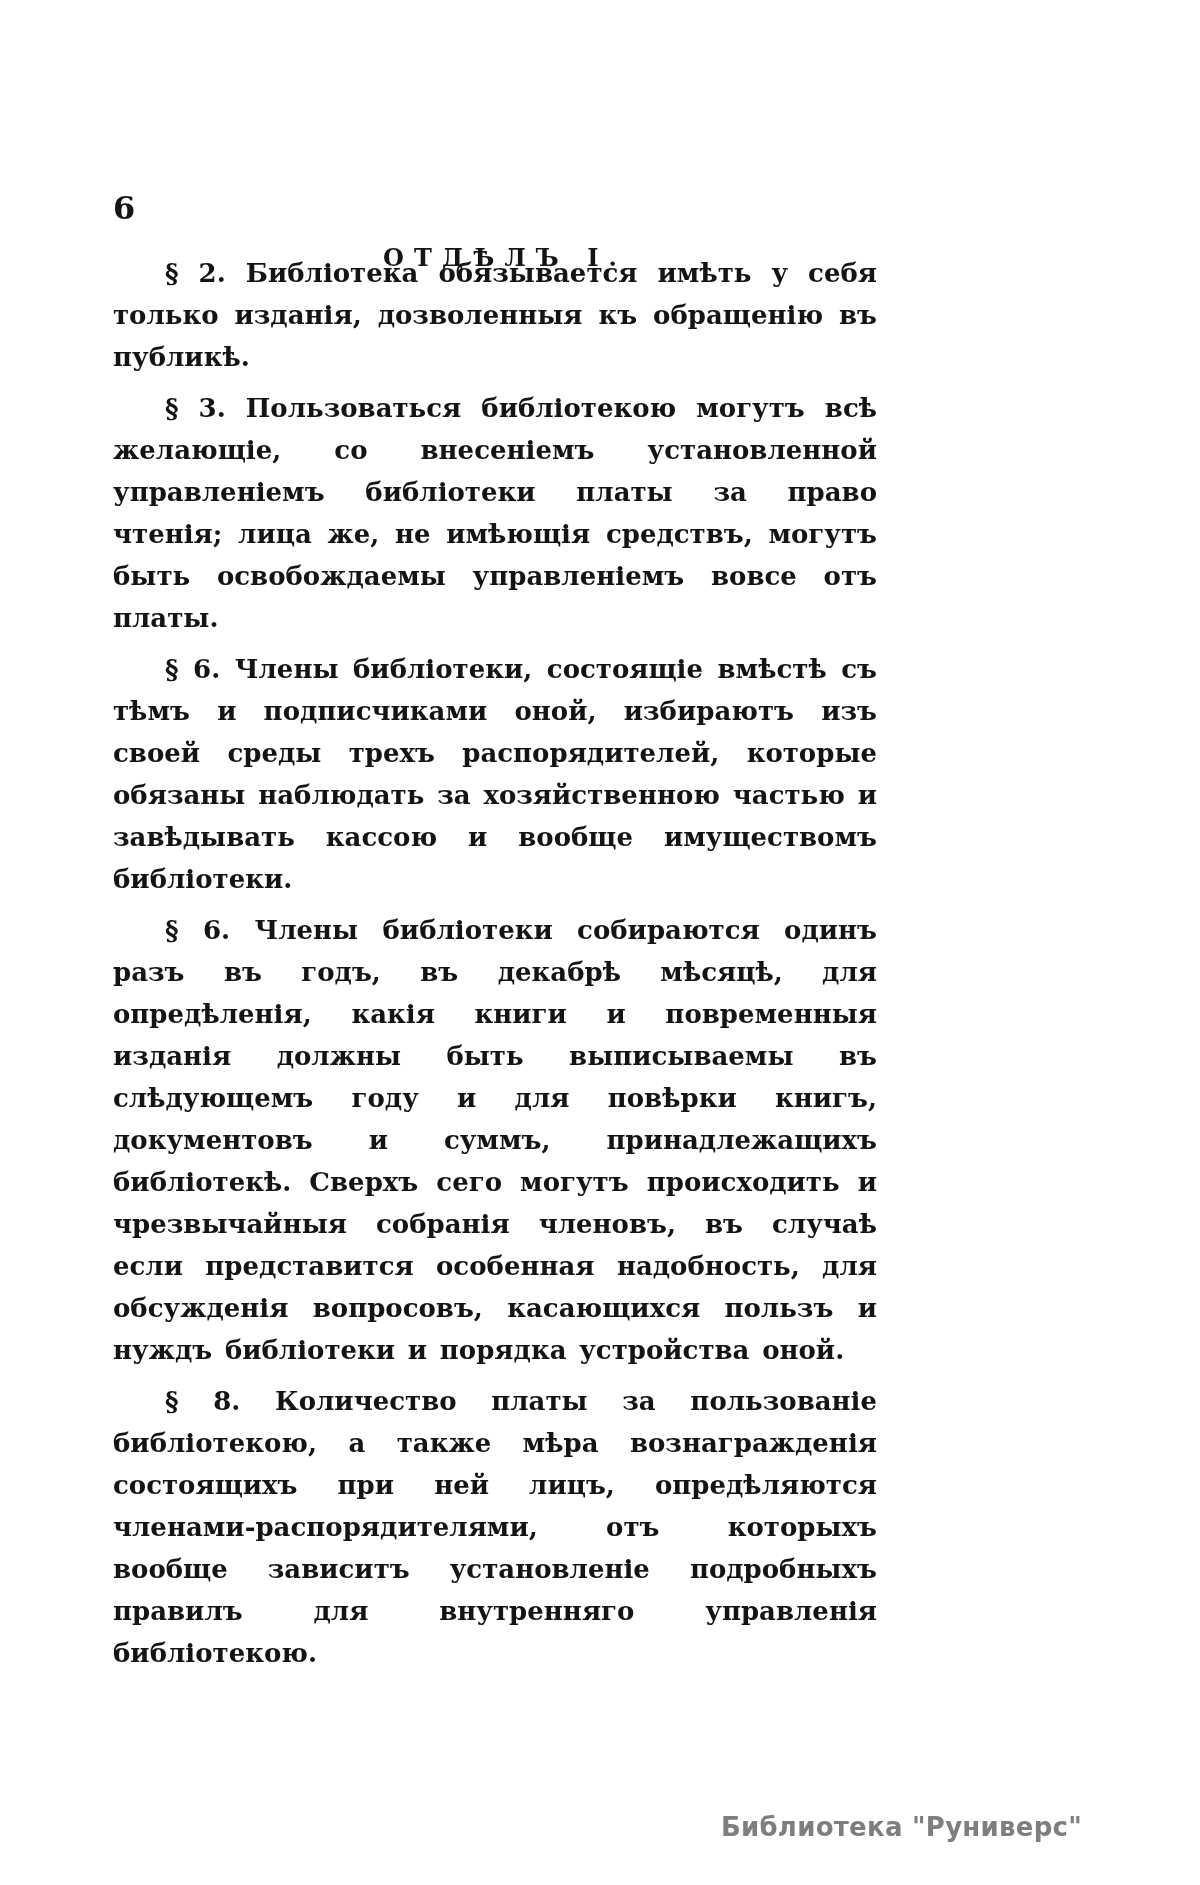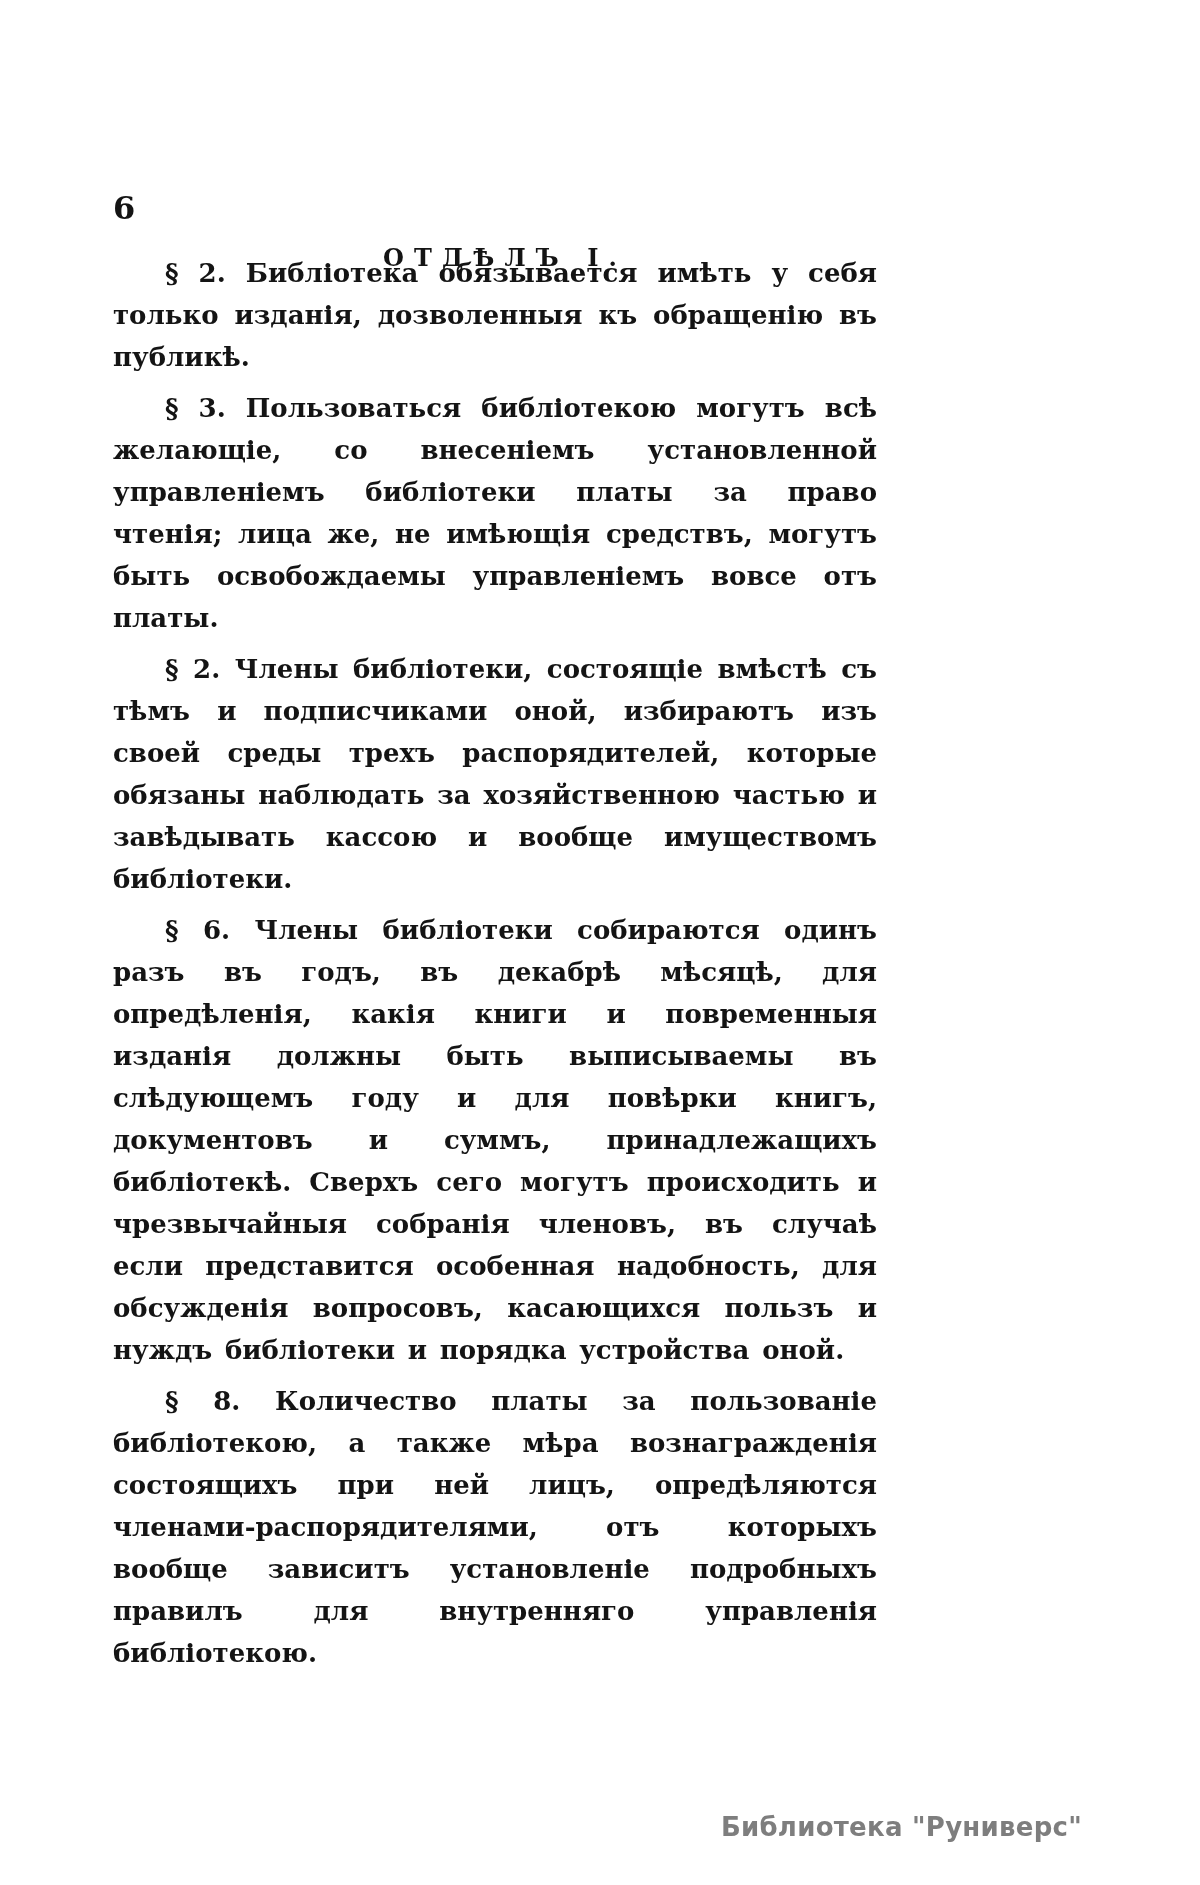--- a/index.html
+++ b/index.html
@@ -67,21 +67,21 @@
 
 <div class="page">
 
   <div class="page-number">6</div>
 
   <div class="running-head">ОТДѢЛЪ I.</div>
 
   <div class="body-text">
     <p>§ 2. Библіотека обязывается имѣть у себя только изданія, дозволенныя къ обращенію въ публикѣ.</p>
     <p>§ 3. Пользоваться библіотекою могутъ всѣ желающіе, со внесеніемъ установленной управленіемъ библіотеки платы за право чтенія; лица же, не имѣющія средствъ, могутъ быть освобождаемы управленіемъ вовсе отъ платы.</p>
-    <p>§ 2. Члены библіотеки, состоящіе вмѣстѣ съ тѣмъ и подписчиками оной, избираютъ изъ своей среды трехъ распорядителей, которые обязаны наблюдать за хозяйственною частью и завѣдывать кассою и вообще имуществомъ библіотеки.</p>
+    <p>§ 6. Члены библіотеки, состоящіе вмѣстѣ съ тѣмъ и подписчиками оной, избираютъ изъ своей среды трехъ распорядителей, которые обязаны наблюдать за хозяйственною частью и завѣдывать кассою и вообще имуществомъ библіотеки.</p>
     <p>§ 6. Члены библіотеки собираются одинъ разъ въ годъ, въ декабрѣ мѣсяцѣ, для опредѣленія, какія книги и повременныя изданія должны быть выписываемы въ слѣдующемъ году и для повѣрки книгъ, документовъ и суммъ, принадлежащихъ библіотекѣ. Сверхъ сего могутъ происходить и чрезвычайныя собранія членовъ, въ случаѣ если представится особенная надобность, для обсужденія вопросовъ, касающихся пользъ и нуждъ библіотеки и порядка устройства оной.</p>
     <p>§ 8. Количество платы за пользованіе библіотекою, а также мѣра вознагражденія состоящихъ при ней лицъ, опредѣляются членами-распорядителями, отъ которыхъ вообще зависитъ установленіе подробныхъ правилъ для внутренняго управленія библіотекою.</p>
 
   </div>
 
   <div class="watermark">Библиотека "Руниверс"</div>
 
 </div>
 
 </body></html>

